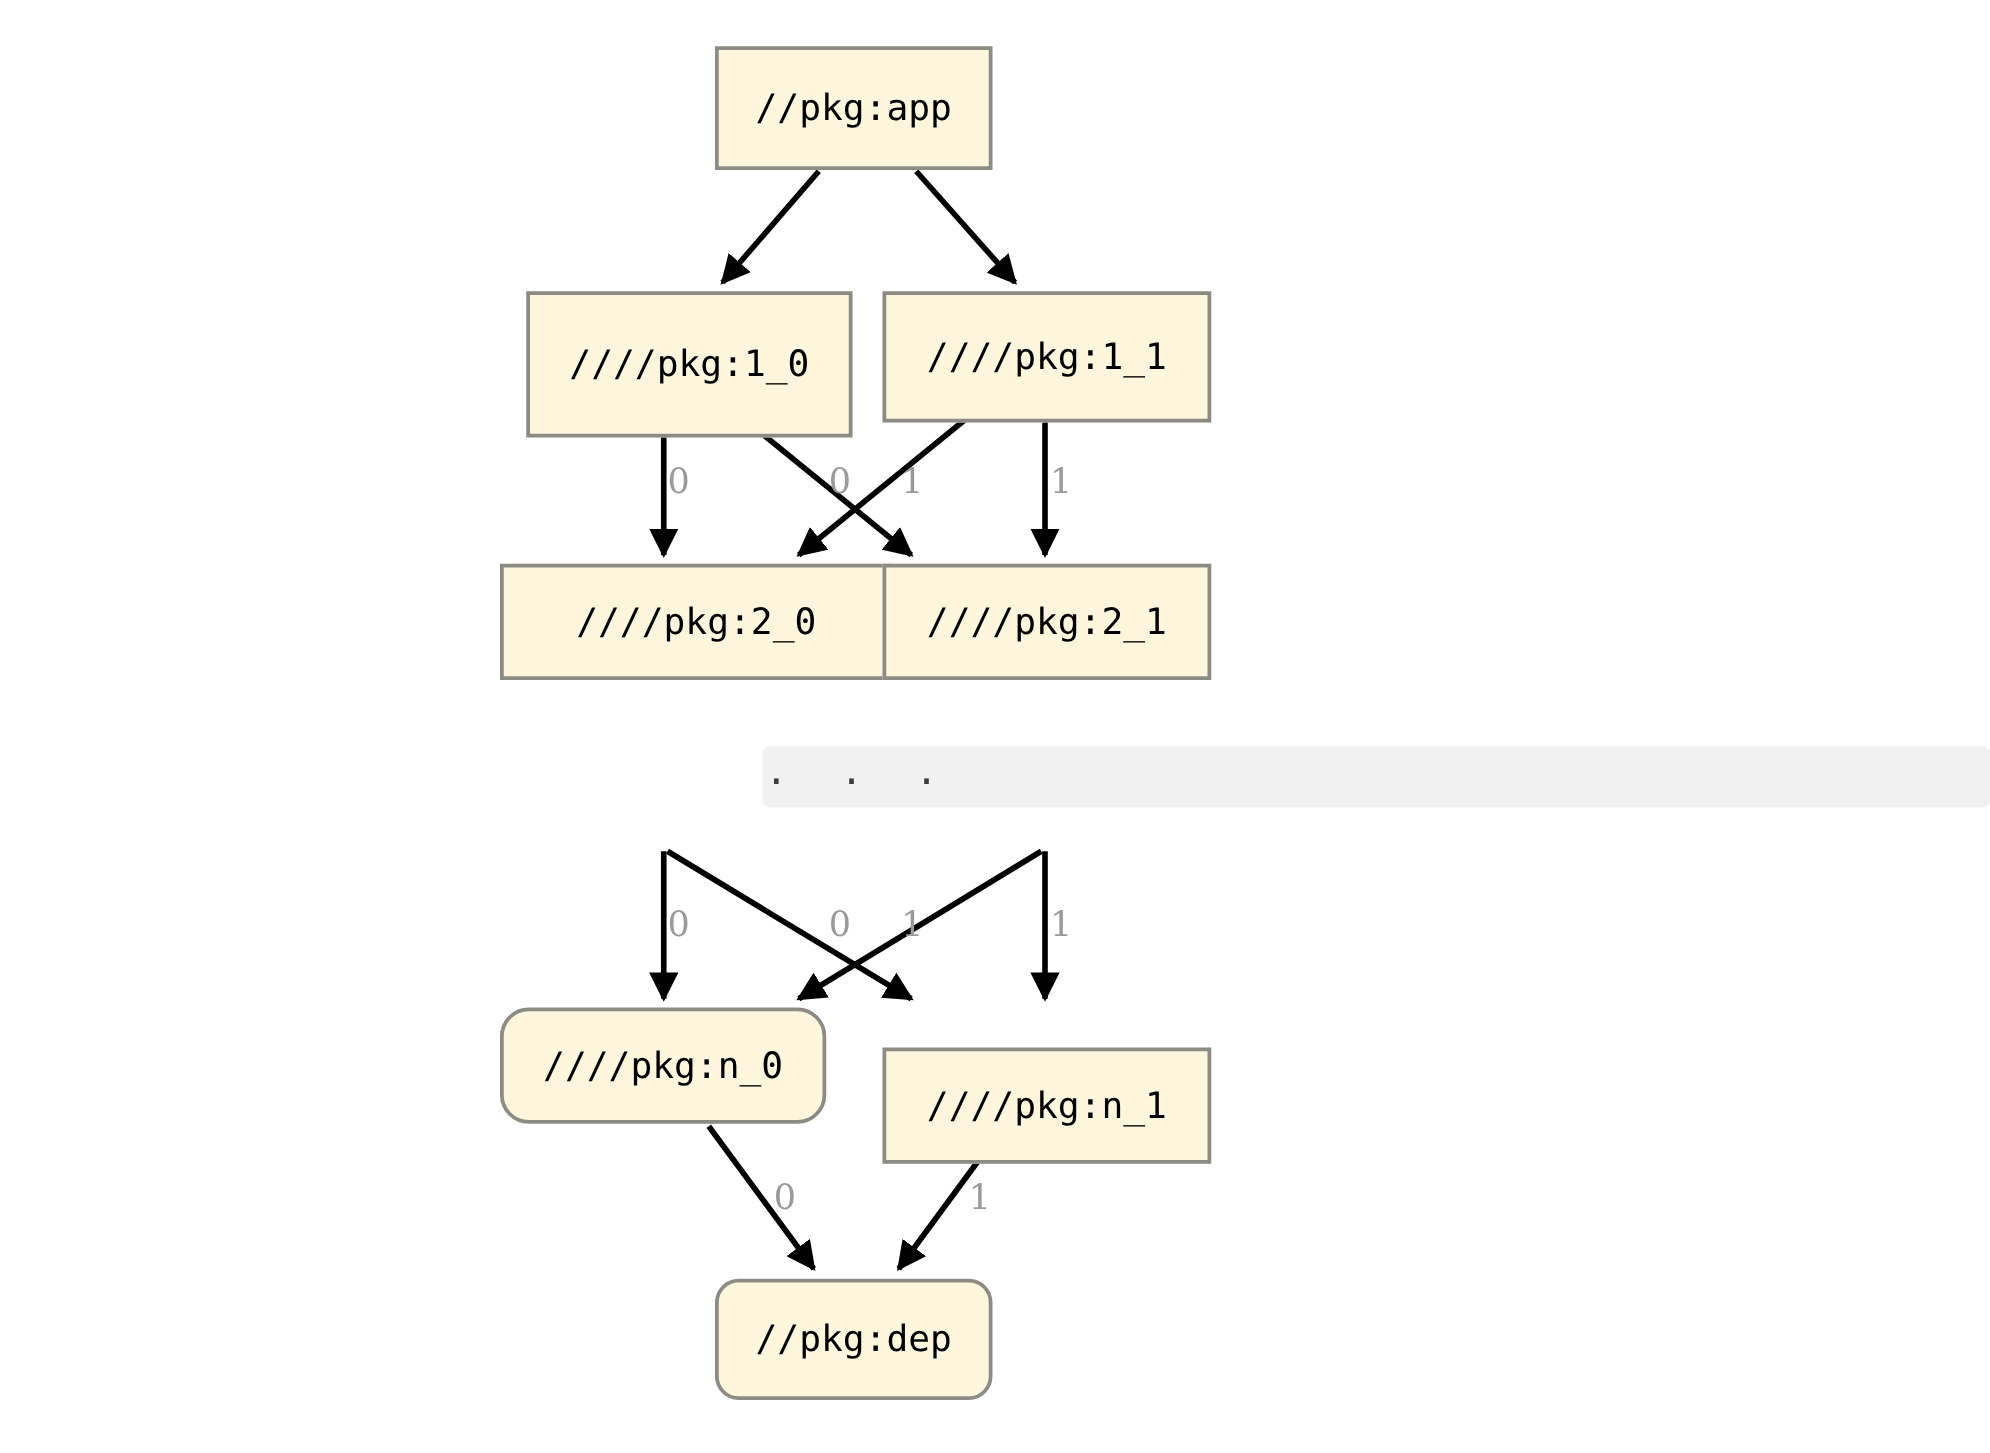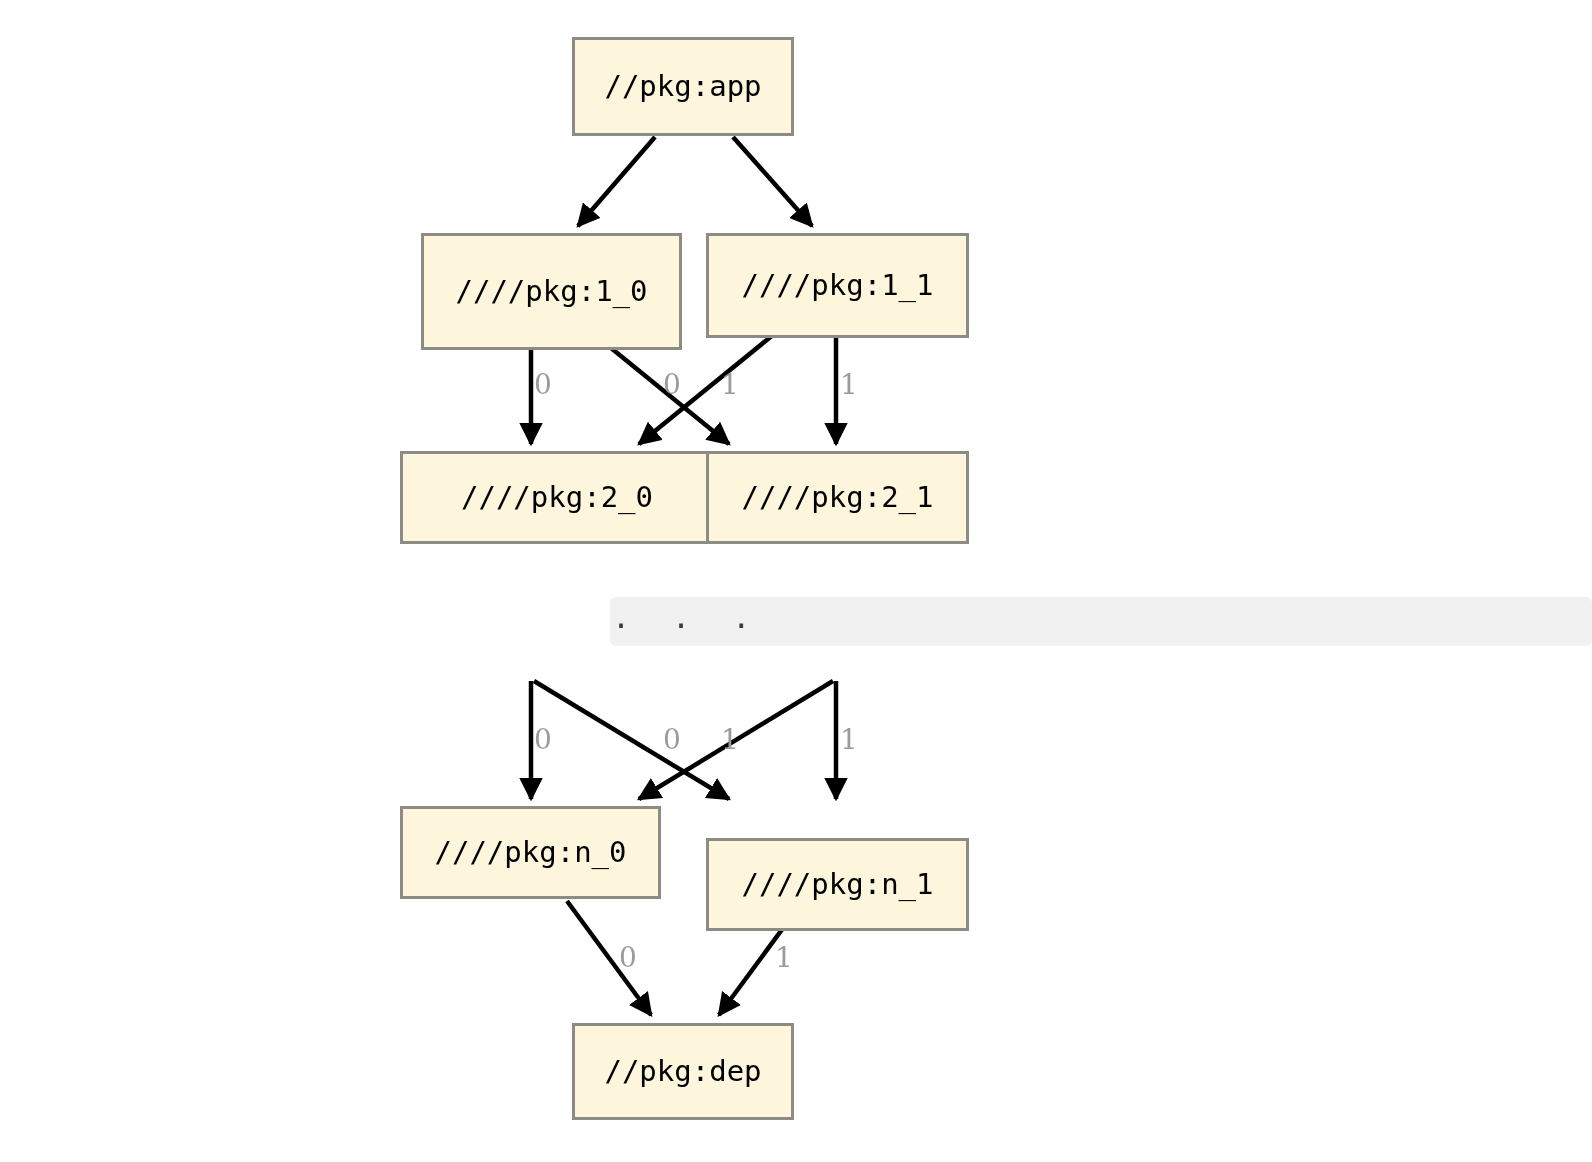--- a/index.html
+++ b/index.html
@@ -111,29 +111,29 @@
   </div>
 
   <div class="node-box" style="left:400px; top:451px; width:314px; height:93px;text-align:center;">
     <span class="node-label">////pkg:2_0</span>
   </div>
 
   <div class="node-box" style="left:706px; top:451px; width:263px; height:93px;text-align:right;">
     <span class="node-label">////pkg:2_1</span>
   </div>
 
-  <div class="node-box" style="left:400px; top:806px; width:261px; height:93px;">
+  <div class="node-box" style="left:400px; top:806px; width:261px; height:93px;border-radius:23px;">
     <span class="node-label">////pkg:n_0</span>
   </div>
 
   <div class="node-box" style="left:706px; top:806px; width:263px; height:93px;margin-top:32px;">
     <span class="node-label">////pkg:n_1</span>
   </div>
 
-  <div class="node-box" style="left:572px; top:1023px; width:222px; height:97px;">
+  <div class="node-box" style="left:572px; top:1023px; width:222px; height:97px;border-radius:19px;">
     <span class="node-label">//pkg:dep</span>
   </div>
 
   <div class="ellipsis-band" style="left:610px; top:597px; width:982px; height:49px;"></div>
   <div class="ellipsis-dots" style="left:612px; top:603px;">.  .  .</div>
 
   <div class="edge-label" style="left:534px; top:371px;">0</div>
   <div class="edge-label" style="left:663px; top:371px;">0</div>
   <div class="edge-label" style="left:721px; top:371px;">1</div>
   <div class="edge-label" style="left:840px; top:371px;">1</div>

